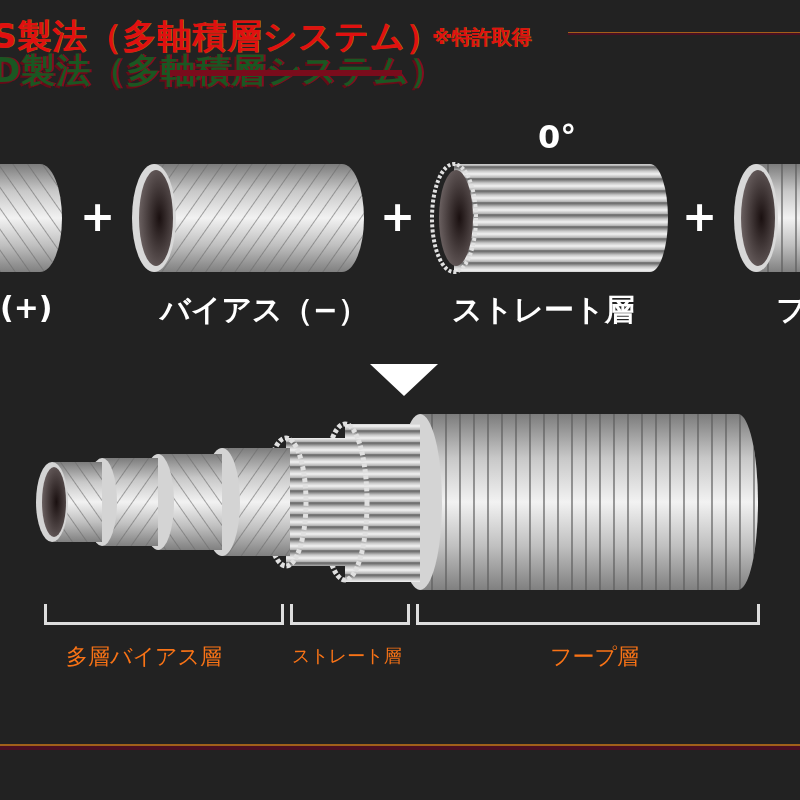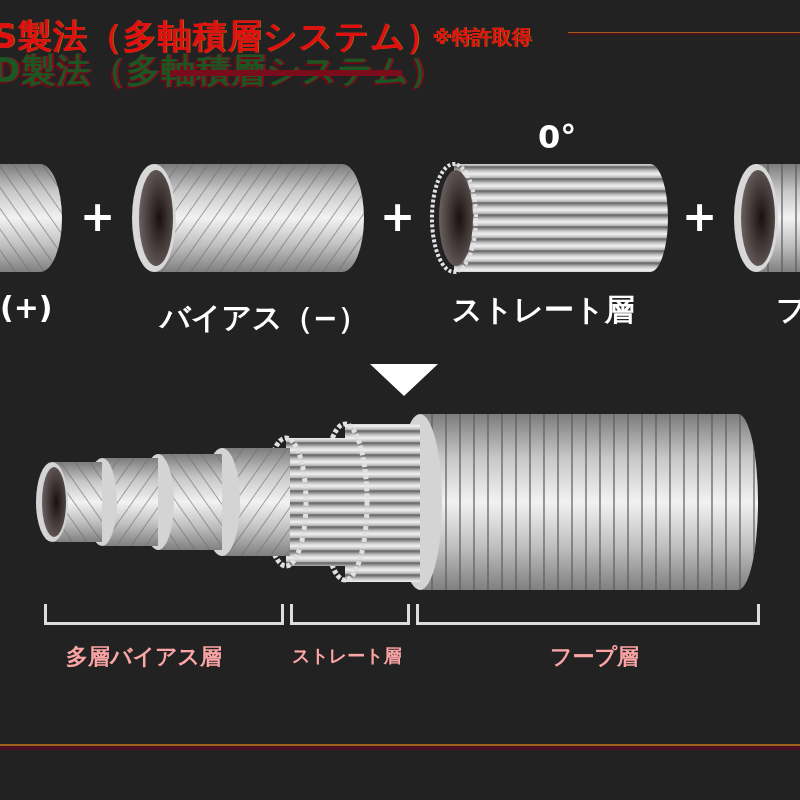--- a/index.html
+++ b/index.html
@@ -9,21 +9,21 @@
   .title { left:-8px; top:14px; font-size:34px; font-weight:bold; color:#e01010; white-space:nowrap;
            letter-spacing:1px; text-shadow: 1px 0 0 #b06010; }
   .title-ghost { left:-8px; top:48px; font-size:34px; font-weight:bold; white-space:nowrap; letter-spacing:1px;
            color:#1a5a22; text-shadow: 2px 0 0 #8a0c20, -2px 2px 0 #6a0a18; opacity:.95; }
   .ghost-bar { left:170px; top:70px; width:232px; height:6px; background:#7a0c1c; }
   .patent { left:432px; top:24px; font-size:20px; font-weight:bold; color:#e01010; text-shadow:1px 0 0 #b06010; white-space:nowrap; }
   .rule { height:3px; background:linear-gradient(#a0601a 0 1px, #4a1022 1px 3px); }
   .plus { font-size:42px; font-weight:bold; color:#fff; line-height:1; }
   .label { font-size:30px; font-weight:bold; color:#fff; white-space:nowrap; }
   .deg { font-size:32px; font-weight:bold; color:#fff; }
-  .sub { font-size:22px; font-weight:bold; color:#fca5a5; white-space:nowrap; }
+  .sub { font-size:22px; font-weight:normal; color:#f97316; white-space:nowrap; }
   .bracket { border:3px solid #ddd; border-top:none; height:18px; }
   .bracket::before, .bracket::after { content:""; }
 </style>
 </head>
 <body>
 
 <div class="abs title-ghost">D製法（多軸積層システム）</div>
 <div class="abs ghost-bar"></div>
 <div class="abs title">S製法（多軸積層システム）</div>
 <div class="abs patent">※特許取得</div>
@@ -125,21 +125,21 @@
   </g>
 </svg>
 
 <div class="abs plus" style="left:80px; top:196px;">+</div>
 <div class="abs plus" style="left:380px; top:196px;">+</div>
 <div class="abs plus" style="left:682px; top:196px;">+</div>
 
 <div class="abs deg" style="left:538px; top:118px;">0°</div>
 
 <div class="abs label" style="left:0px; top:290px;">(+)</div>
-<div class="abs label" style="left:160px; top:290px;margin-top:8px;">バイアス（−）</div>
+<div class="abs label" style="left:160px; top:290px;">バイアス（−）</div>
 <div class="abs label" style="left:452px; top:290px;">ストレート層</div>
 <div class="abs label" style="left:776px; top:290px;">フ</div>
 
 <div class="abs bracket" style="left:44px; top:604px; width:234px;"></div>
 <div class="abs bracket" style="left:290px; top:604px; width:114px;"></div>
 <div class="abs bracket" style="left:416px; top:604px; width:338px;"></div>
 
 <div class="abs sub" style="left:66px; top:642px;">多層バイアス層</div>
 <div class="abs sub" style="left:292px; top:644px; font-size:18px;">ストレート層</div>
 <div class="abs sub" style="left:530px; top:642px;margin-left:20px;">フープ層</div>

